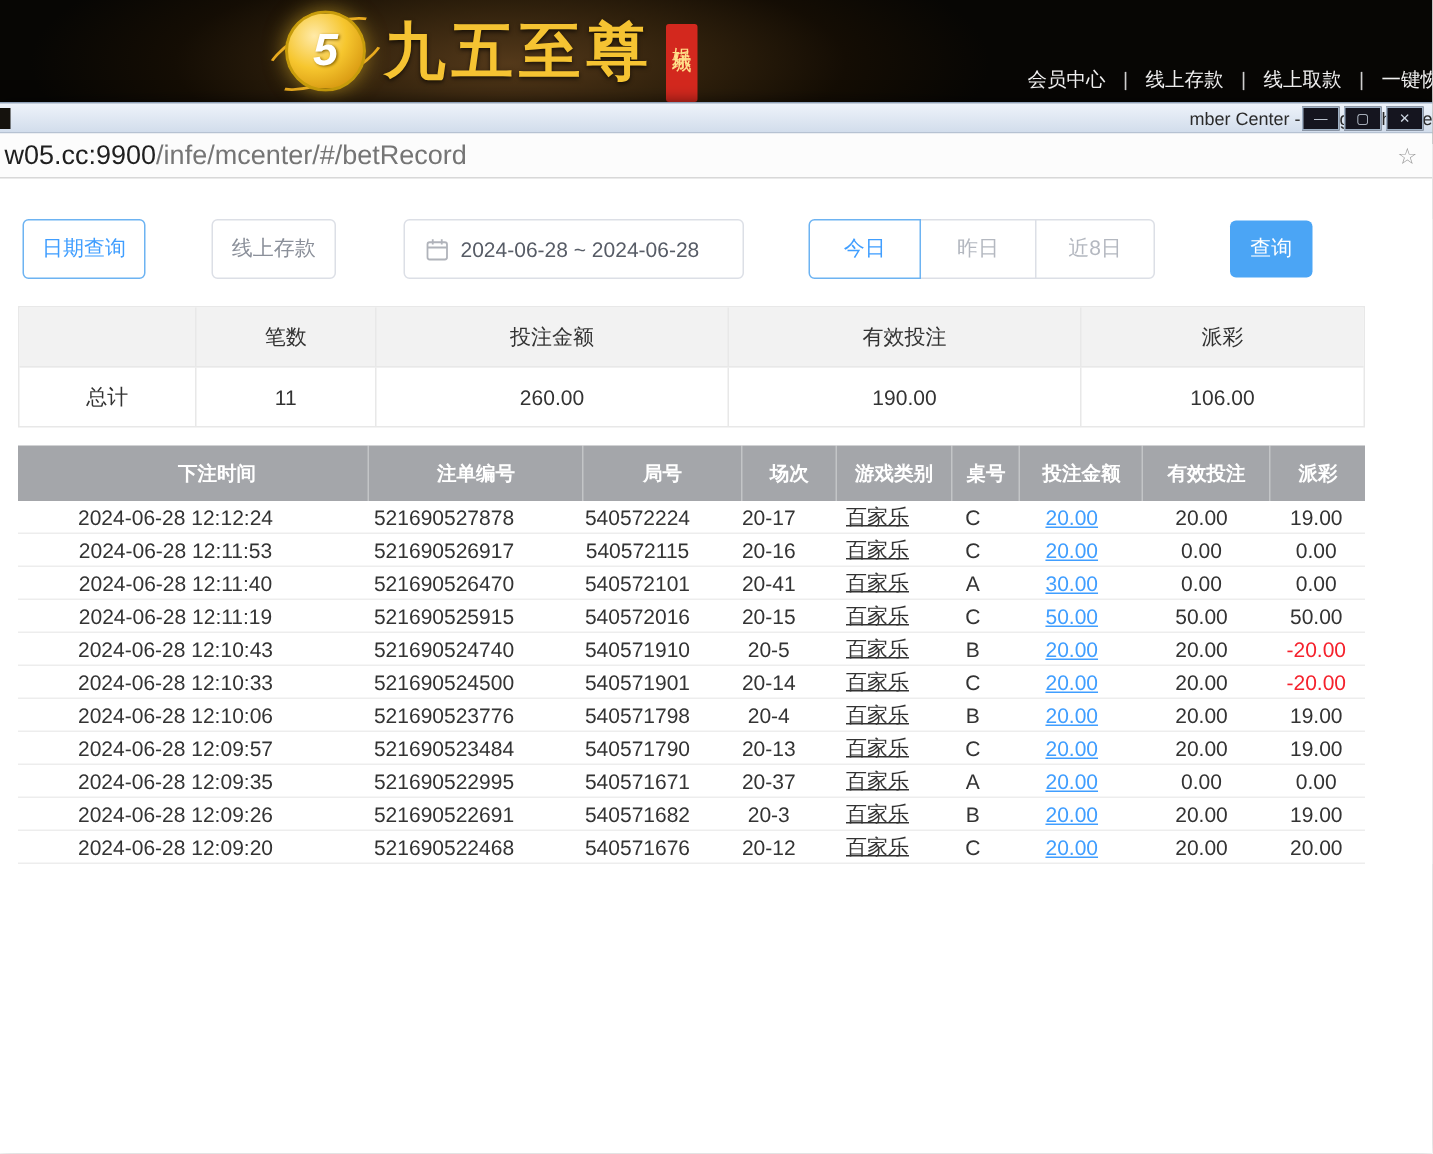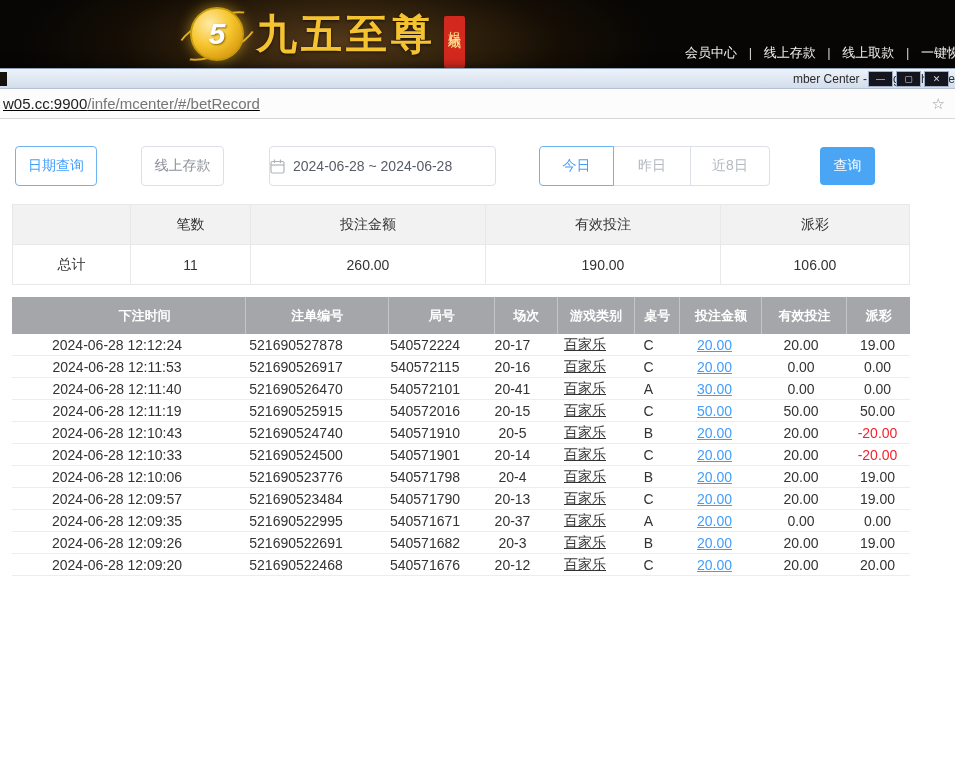--- a/index.html
+++ b/index.html
@@ -61,38 +61,38 @@
   .window-title { margin-left:13px; font-size:12px; color:#2a2a2a; }
   .win-controls { position:absolute; right:6px; top:2px; display:flex; gap:3px; }
   .win-btn {
     width:25px; height:16px; background:#15151f; border:1px solid #9fb0c4;
     color:#cfd8e4; font-size:9px; line-height:14px; text-align:center; cursor:pointer;
   }
   .addressbar {
     position:relative; height:30px; background:#fcfcfc;
     border-bottom:1px solid #d8d8d8; display:flex; align-items:center;
   }
-  .url { margin-left:3px; font-size:15px; white-space:nowrap;text-decoration:underline; }
+  .url { margin-left:3px; font-size:18px; white-space:nowrap; }
   .url-host { color:#202020; }
   .url-path { color:#757575; }
   .star { position:absolute; right:10px; top:6px; color:#9a9a9a; font-size:15px; cursor:pointer; }
 
   
   .page { background:#fff; }
 
   .filter-bar { margin:27px 0 0 15px; display:flex; align-items:center; height:40px;gap:28px; }
   .btn {
     height:40px; border-radius:4px; background:#fff; font-size:14px;
     display:inline-flex; align-items:center; justify-content:center; cursor:pointer;
   }
   .btn-date-query { width:82px; border:1px solid #6db3f2; color:#409eff; }
   .btn-round-query { width:83px; border:1px solid #dcdfe6; color:#8b909a; margin-left:16px; }
   .date-input {
     margin-left:17px; width:227px; height:40px; border:1px solid #dcdfe6; border-radius:4px;
-    display:flex; align-items:center; padding-left:0; cursor:pointer; background:#fff;
+    display:flex; align-items:center; padding-left:14px; cursor:pointer; background:#fff;
   }
   .date-text { margin-left:8px; font-size:14px; color:#575c66; }
   .btn-group { display:flex; margin-left:15px; }
   .btn-group .btn { border:1px solid #dcdfe6; color:#b4b8c0; border-radius:0; margin-left:-1px; }
   .btn-group .btn:first-child { margin-left:0; border-radius:4px 0 0 4px; }
   .btn-group .btn:last-child { border-radius:0 4px 4px 0; }
   .btn-group .btn.active { color:#409eff; border-color:#6db3f2; position:relative; z-index:1; }
   .btn-today { width:75px; }
   .btn-yesterday { width:78px; }
   .btn-8days { width:80px; }

